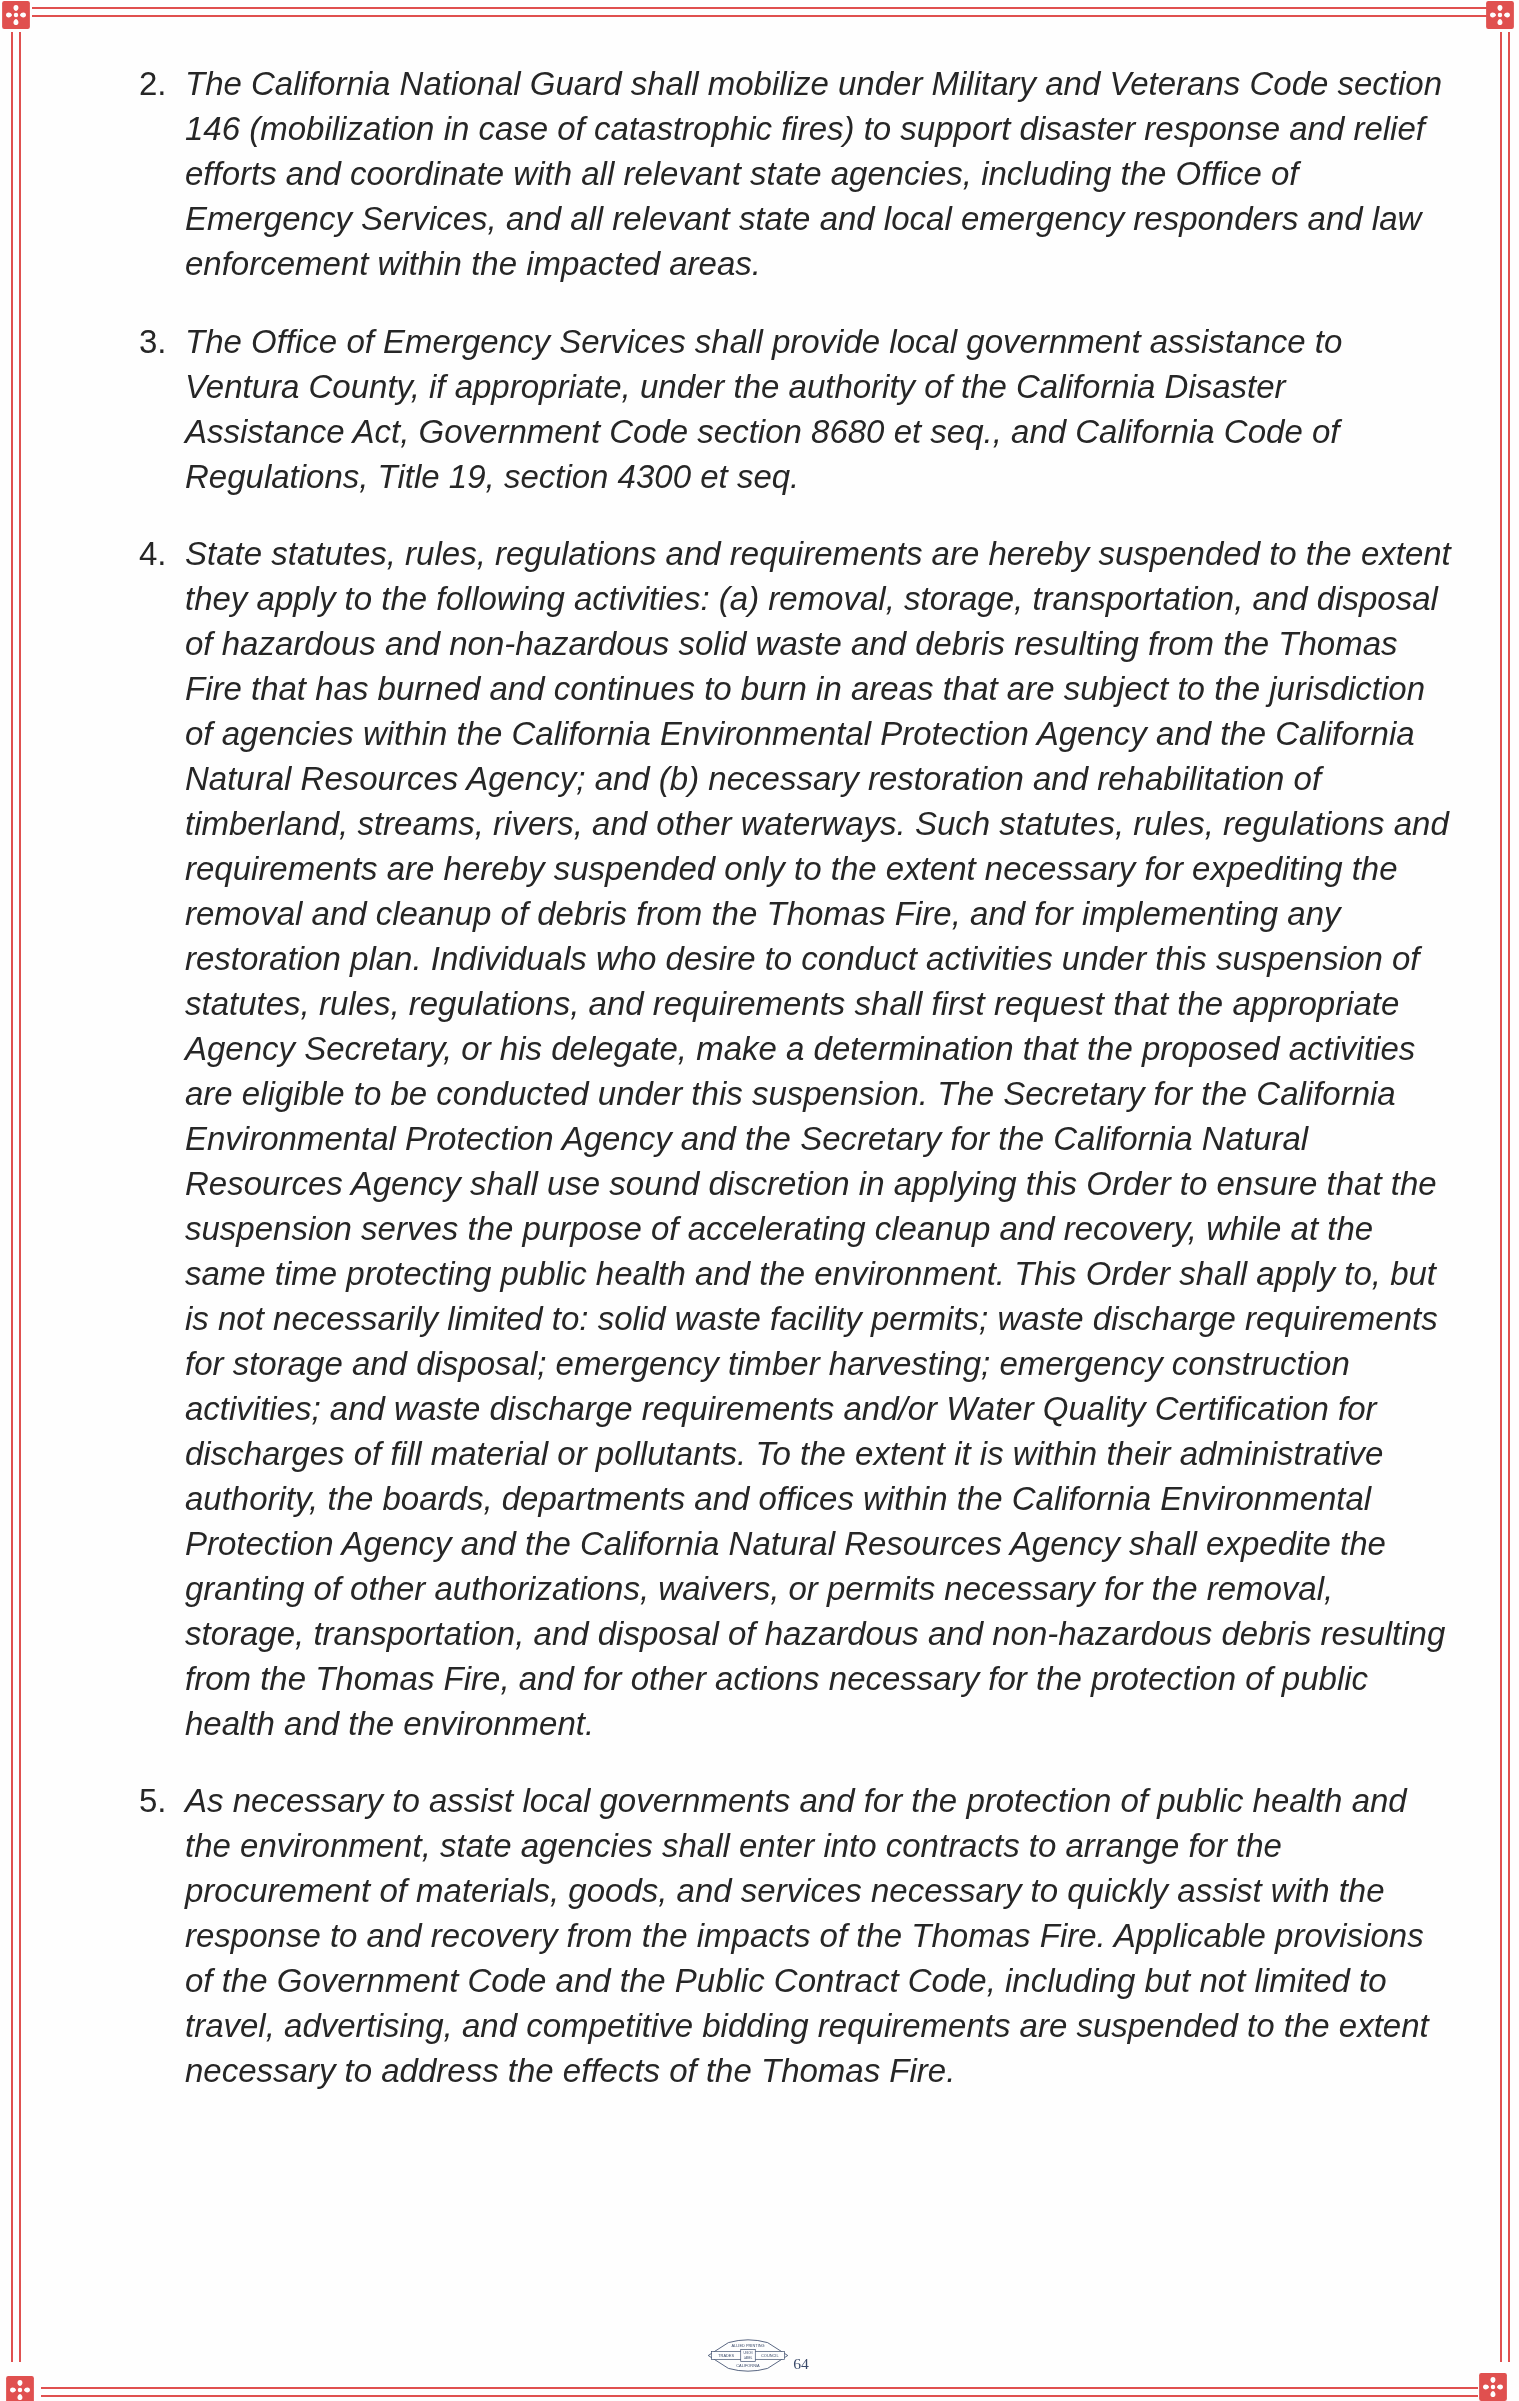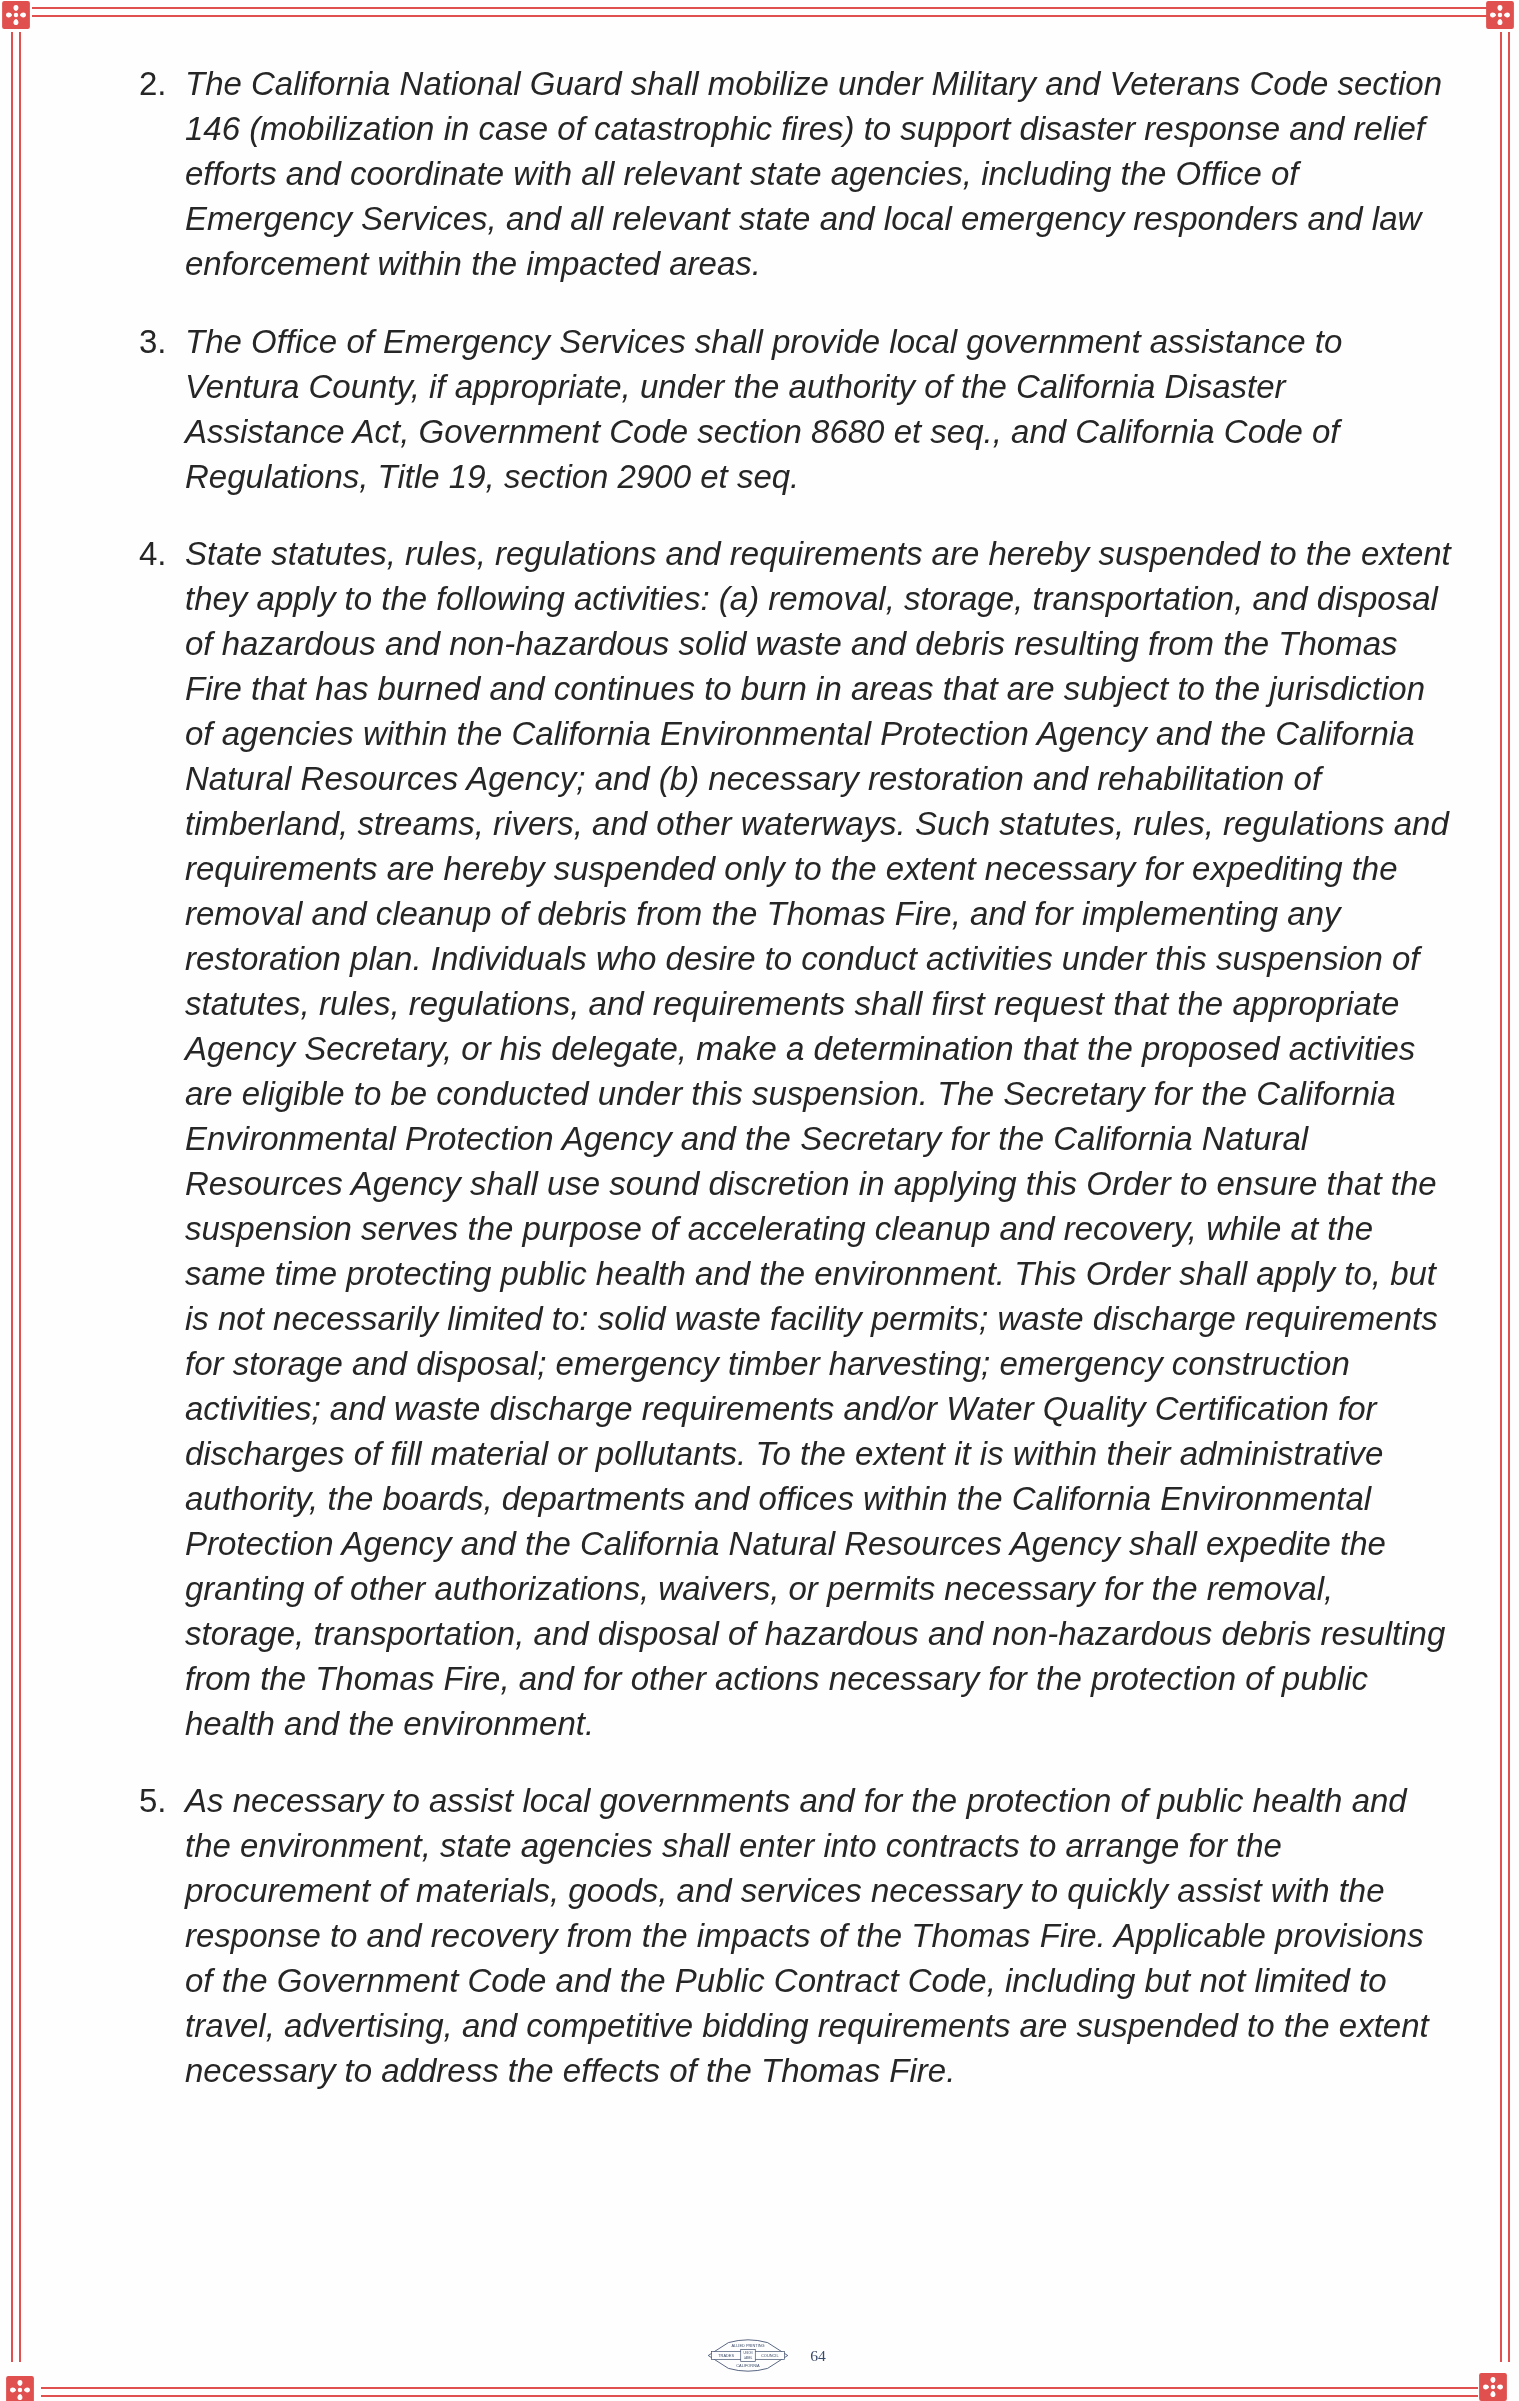--- a/index.html
+++ b/index.html
@@ -25,21 +25,21 @@
   .content { position: absolute; left: 139px; top: 61px; width: 1360px; }
   .item { position: relative; display: flex; font-family: "Liberation Sans", sans-serif; font-size: 33px; line-height: 45px; color: #262626; }
   .item .num { width: 46px; flex: 0 0 46px; }
   .item .text { flex: 1; white-space: pre-line; font-style: italic; }
   .item.i2 { margin-top: 0; }
   .item.i3 { margin-top: 33px; }
   .item.i4 { margin-top: 32px; }
   .item.i5 { margin-top: 32px; }
 
   
-  .footer { position: absolute; left: 706px; top: 2338px; display: flex; align-items: center; gap: 17px; }
+  .footer { position: absolute; left: 706px; top: 2338px; display: flex; align-items: flex-end; }
   .union-label { width: 84px; height: 35px; }
   .page-number { font-family: "Liberation Serif", serif; font-size: 15.6px; color: #3a4a6a; margin-left: 3.3px; }
 </style>
 </head>
 <body>
 
 <div class="page">
 
   <div class="rule h top"></div>
   <div class="rule h bottom"></div>
@@ -74,21 +74,21 @@
 146 (mobilization in case of catastrophic fires) to support disaster response and relief
 efforts and coordinate with all relevant state agencies, including the Office of
 Emergency Services, and all relevant state and local emergency responders and law
 enforcement within the impacted areas.</span>
     </div>
     <div class="item i3">
       <span class="num">3.</span>
       <span class="text">The Office of Emergency Services shall provide local government assistance to
 Ventura County, if appropriate, under the authority of the California Disaster
 Assistance Act, Government Code section 8680 et seq., and California Code of
-Regulations, Title 19, section 2900 et seq.</span>
+Regulations, Title 19, section 4300 et seq.</span>
     </div>
     <div class="item i4">
       <span class="num">4.</span>
       <span class="text">State statutes, rules, regulations and requirements are hereby suspended to the extent
 they apply to the following activities: (a) removal, storage, transportation, and disposal
 of hazardous and non-hazardous solid waste and debris resulting from the Thomas
 Fire that has burned and continues to burn in areas that are subject to the jurisdiction
 of agencies within the California Environmental Protection Agency and the California
 Natural Resources Agency; and (b) necessary restoration and rehabilitation of
 timberland, streams, rivers, and other waterways. Such statutes, rules, regulations and

